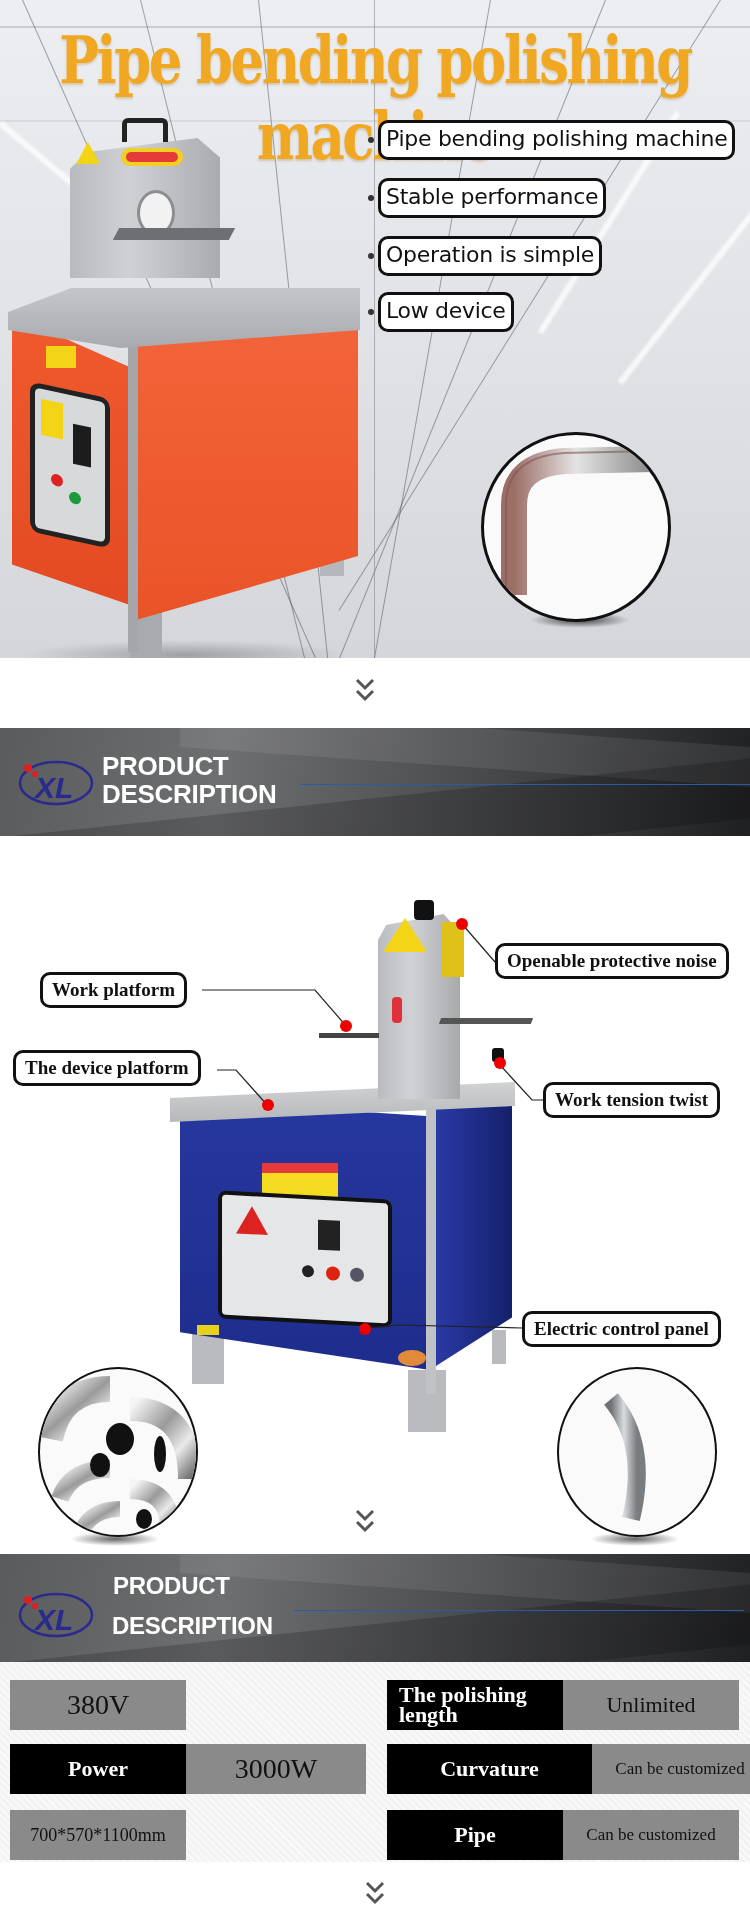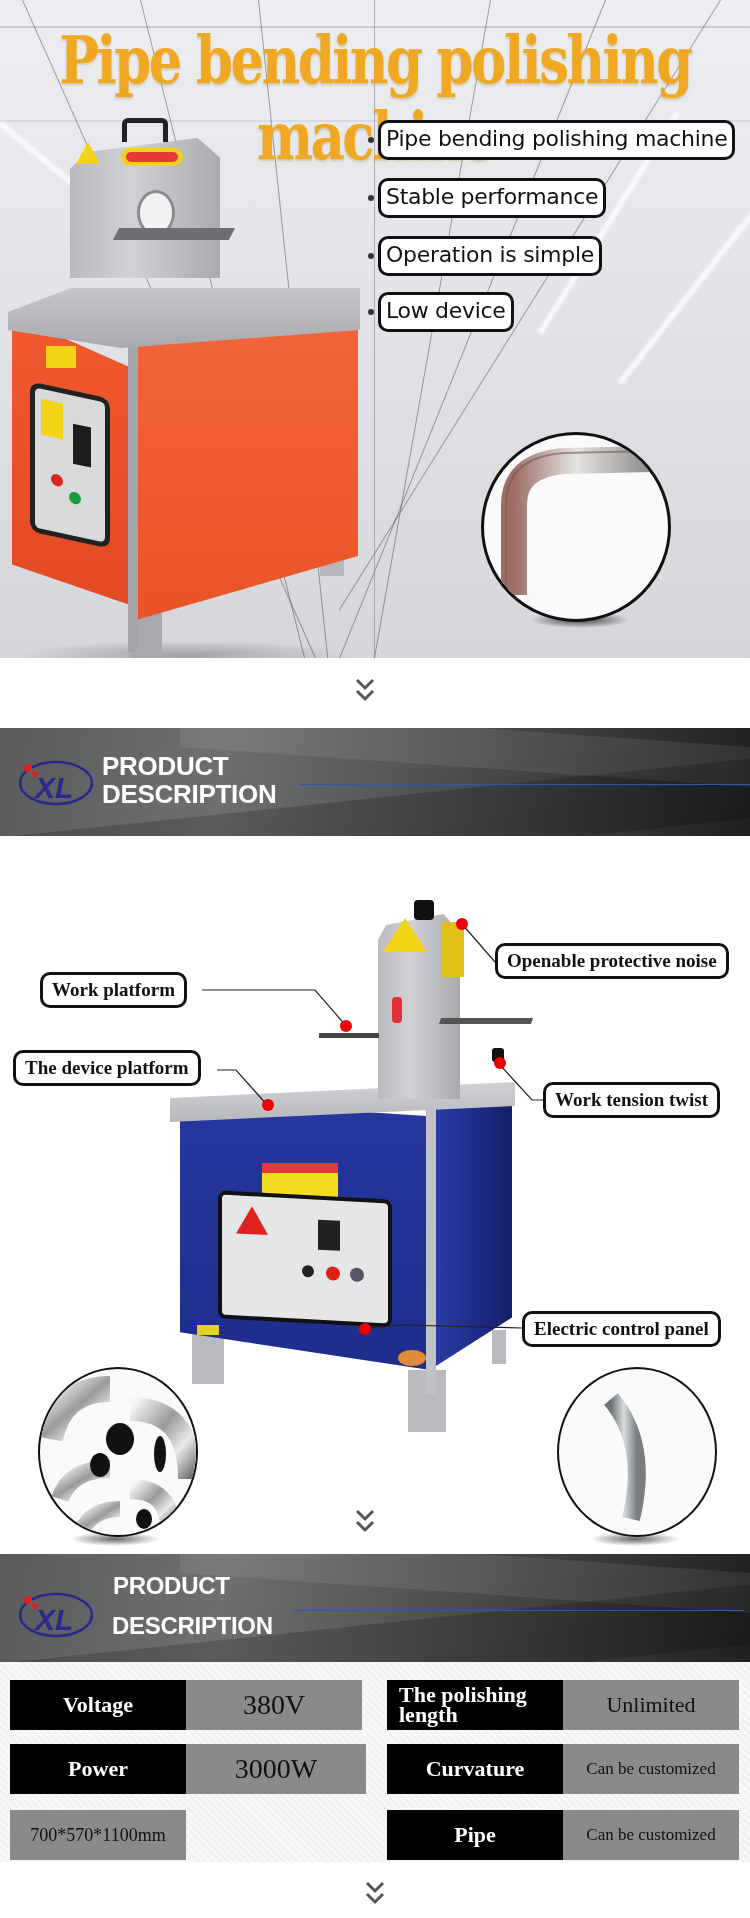--- a/index.html
+++ b/index.html
@@ -285,37 +285,36 @@
     <text x="19" y="42" font-family="Liberation Sans, sans-serif" font-weight="bold" font-style="italic" font-size="30" fill="#2a2a8e">XL</text>
   </svg>
   <div class="sec-title" style="left:113px; top:18px; font-size:24px">PRODUCT</div>
   <div class="sec-title" style="left:112px; top:58px; font-size:24px">DESCRIPTION</div>
 </header>
 
 <section class="params">
   <div class="params-bg"></div>
 
   <div class="prow" style="left:10px; top:18px">
-    <div class="k" style="width:176px">Voltage</div>
     <div class="v" style="width:176px; font-size:28px">380V</div>
   </div>
   <div class="prow" style="left:10px; top:82px">
     <div class="k" style="width:176px">Power</div>
     <div class="v" style="width:180px; font-size:28px">3000W</div>
   </div>
   <div class="prow" style="left:10px; top:148px">
     <div class="v" style="width:176px; font-size:18px">700*570*1100mm</div>
   </div>
 
   <div class="prow" style="left:387px; top:18px">
     <div class="k" style="width:176px; justify-content:flex-start; padding-left:12px; text-align:left">The polishing length</div>
     <div class="v" style="width:176px; font-size:22px">Unlimited</div>
   </div>
   <div class="prow" style="left:387px; top:82px">
-    <div class="k" style="width:176px">Curvature</div>
+    <div class="k" style="width:205px">Curvature</div>
     <div class="v" style="width:176px; font-size:17px">Can be customized</div>
   </div>
   <div class="prow" style="left:387px; top:148px">
     <div class="k" style="width:176px">Pipe</div>
     <div class="v" style="width:176px; font-size:17px">Can be customized</div>
   </div>
 </section>
 
 <div class="chev-box" style="left:357px; top:1875px">
   <svg class="chev" viewBox="0 0 22 28">

